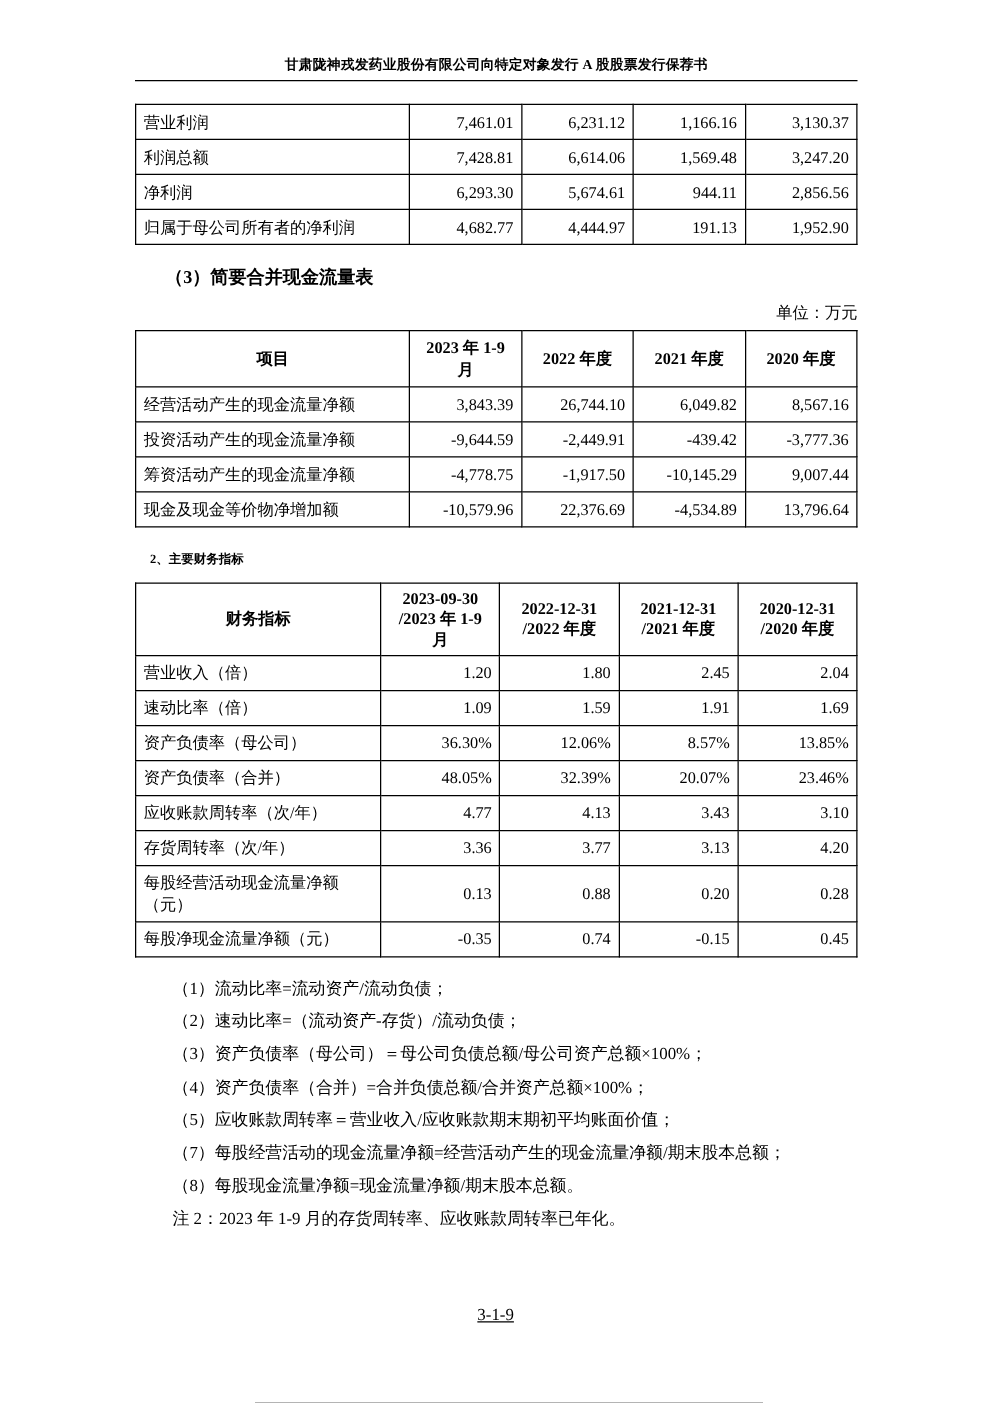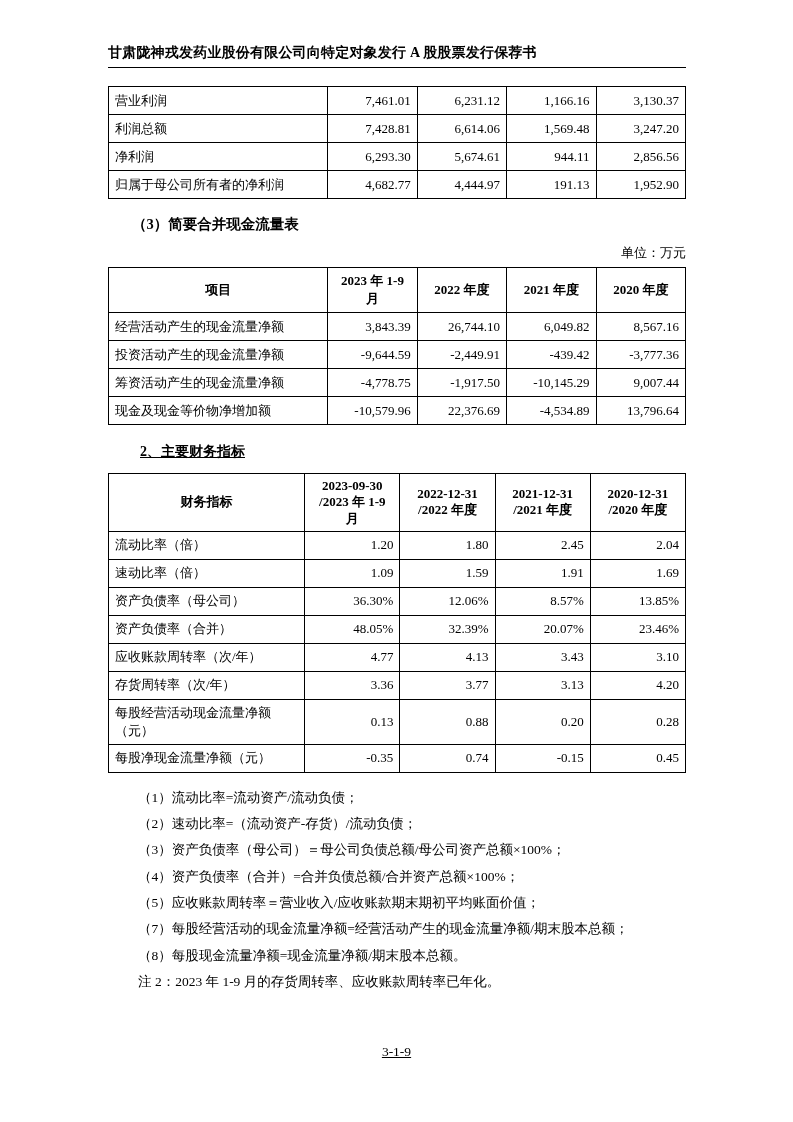--- a/index.html
+++ b/index.html
@@ -19,22 +19,22 @@
     overflow: hidden;
   }
   .content {
     position: absolute;
     left: 108px;
     top: 44px;
     width: 578px;
   }
   .header-row {
     display: flex;
-    justify-content: flex-start;
-    font-size: 14px;
+    justify-content: center;
+    font-size: 11px;
     font-weight: bold;
     padding-bottom: 5px;
     letter-spacing: 0.2px;
   }
   .header-rule {
     border-bottom: 1.2px solid #000;
     margin-bottom: 18px;
   }
   table.fin {
     border-collapse: collapse;
@@ -55,24 +55,23 @@
   }
   .lbl { text-align: left; }
   .num { text-align: right; }
 
   h3.section {
     font-size: 14.5px;
     font-weight: bold;
     margin: 16px 0 10px 24px;
   }
   h3.section2 {
-    font-size: 14px;
+    font-size: 10px;
     font-weight: bold;
-    margin: 18px 0 12px 32px;
-    text-decoration: underline;
+    margin: 18px 0 12px 12px;
   }
   .unit {
     text-align: right;
     font-size: 13px;
     margin: 0 0 5px 0;
   }
   .notes {
     margin-top: 12px;
     font-size: 13.5px;
     line-height: 1.95;
@@ -225,21 +224,21 @@
             <div>/2021 年度</div>
           </th>
           <th class="two-line">
             <div>2020-12-31</div>
             <div>/2020 年度</div>
           </th>
         </tr>
       </thead>
       <tbody>
         <tr>
-          <td class="lbl">流动比率（倍）</td>
+          <td class="lbl">营业收入（倍）</td>
           <td class="num">1.20</td>
           <td class="num">1.80</td>
           <td class="num">2.45</td>
           <td class="num">2.04</td>
         </tr>
         <tr>
           <td class="lbl">速动比率（倍）</td>
           <td class="num">1.09</td>
           <td class="num">1.59</td>
           <td class="num">1.91</td>

